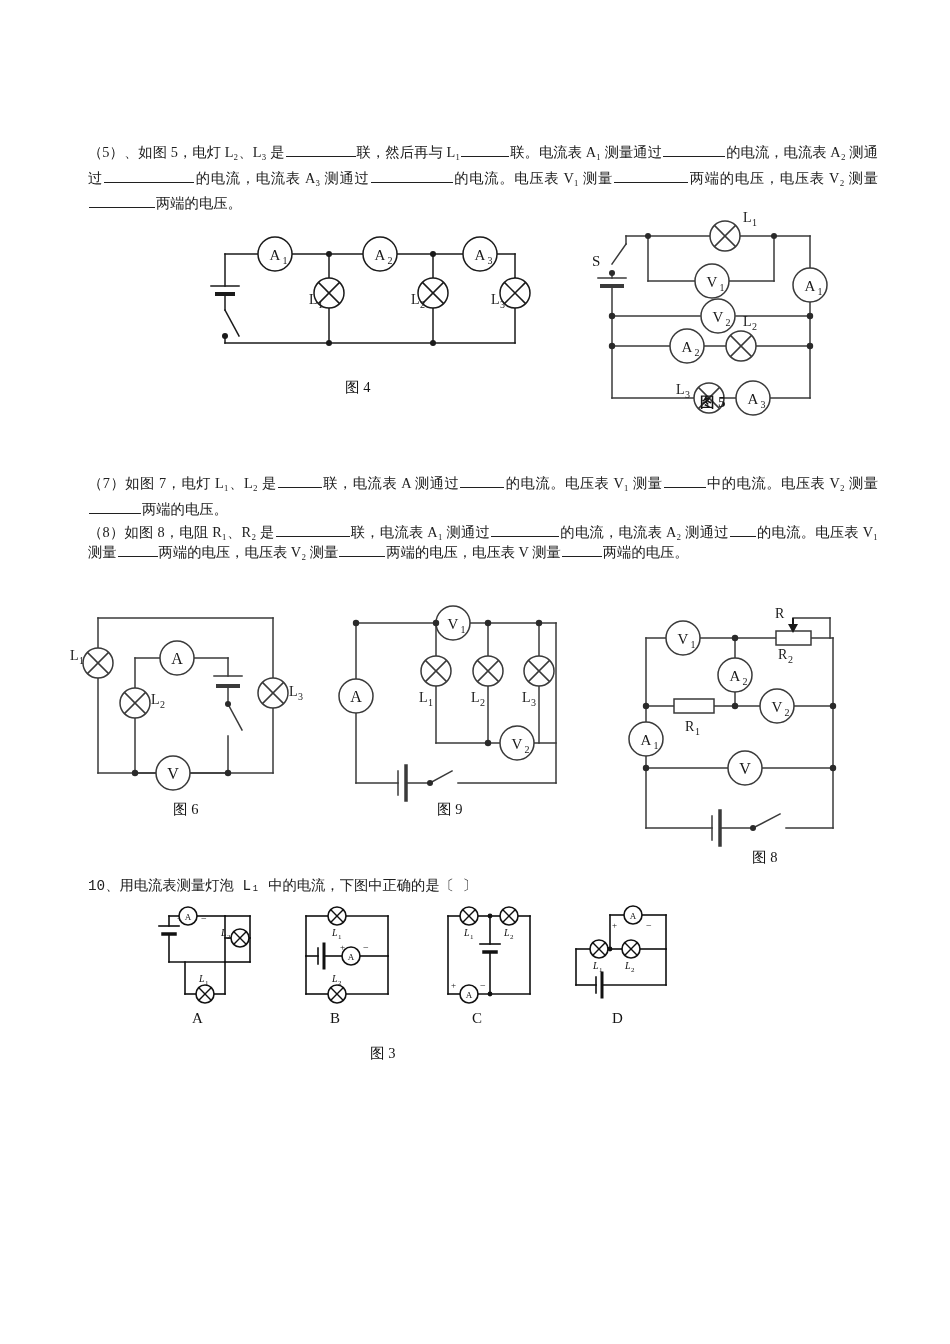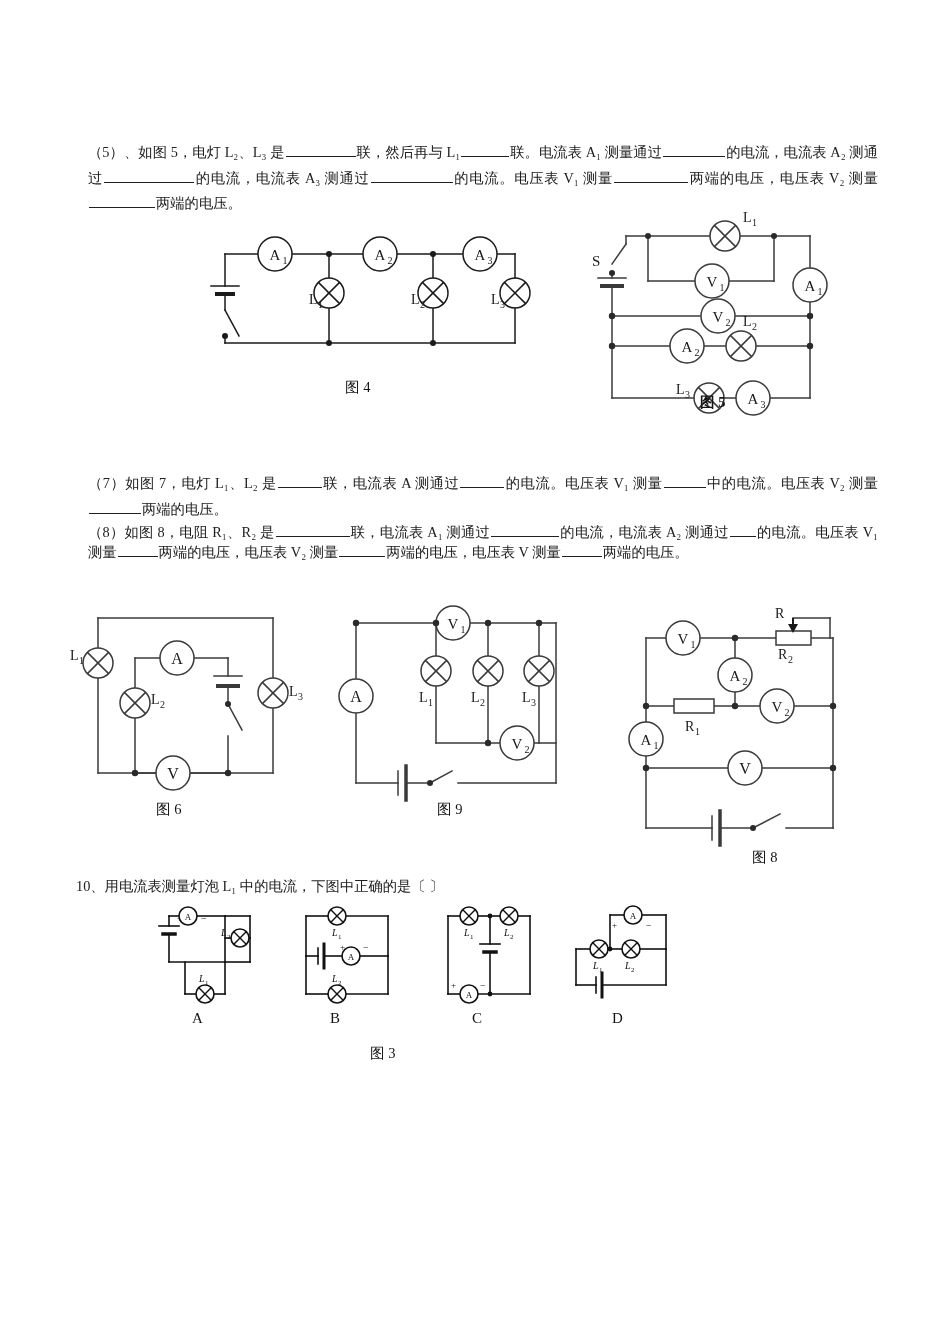--- a/index.html
+++ b/index.html
@@ -323,21 +323,21 @@
 
       <g>
         <circle cx="105" cy="165" r="17" fill="#fff" stroke="#3a3a3a" stroke-width="1.5"></circle>
         <text x="105" y="171" font-family="'Liberation Serif',serif" font-size="16" text-anchor="middle" fill="#1a1a1a">V</text>
       </g>
       <circle cx="67" cy="165" r="3.2" fill="#2a2a2a"></circle>
       <circle cx="160" cy="165" r="3.2" fill="#2a2a2a"></circle>
       <circle cx="160" cy="96" r="3" fill="#2a2a2a"></circle>
     </svg>
   </div>
-  <div class="fig-caption" style="left:156px; top:752px;text-align:right;">图 6</div>
+  <div class="fig-caption" style="left:173px; top:752px;text-align:right;">图 6</div>
 
   <div class="svgwrap" style="left:340px; top:563px;">
     <svg width="250" height="195" viewBox="0 0 250 195">
       <g stroke="#3a3a3a" stroke-width="1.5" fill="none" stroke-linecap="square">
 
         <line x1="16" y1="12" x2="96" y2="12"></line>
         <line x1="130" y1="12" x2="216" y2="12"></line>
 
         <line x1="16" y1="12" x2="16" y2="68"></line>
         <line x1="16" y1="102" x2="16" y2="172"></line>
@@ -501,21 +501,21 @@
       <circle cx="127" cy="100" r="3.2" fill="#2a2a2a"></circle>
       <circle cx="38" cy="100" r="3.2" fill="#2a2a2a"></circle>
       <circle cx="225" cy="100" r="3.2" fill="#2a2a2a"></circle>
       <circle cx="38" cy="162" r="3.2" fill="#2a2a2a"></circle>
       <circle cx="225" cy="162" r="3.2" fill="#2a2a2a"></circle>
       <circle cx="145" cy="222" r="3" fill="#2a2a2a"></circle>
     </svg>
   </div>
   <div class="fig-caption" style="left:752px; top:800px;">图 8</div>
 
-  <div class="qtext" style="left:76px; top:826px; width:790px;">10、用电流表测量灯泡 L₁ 中的电流，下图中正确的是〔          〕</div>
+  <div class="qtext" style="left:88px; top:826px; width:790px;font-family:Liberation Mono, monospace;">10、用电流表测量灯泡 L₁ 中的电流，下图中正确的是〔          〕</div>
 
   <div class="svgwrap" style="left:155px; top:858px;">
     <svg width="110" height="105" viewBox="0 0 110 105">
       <g stroke="#111" stroke-width="1.6" fill="none" stroke-linecap="square">
         <line x1="14" y1="10" x2="24" y2="10"></line>
         <line x1="42" y1="10" x2="70" y2="10"></line>
         <line x1="70" y1="10" x2="95" y2="10"></line>
         <line x1="95" y1="10" x2="95" y2="32"></line>
         <line x1="95" y1="32" x2="95" y2="56"></line>
         <line x1="14" y1="10" x2="14" y2="20"></line>

